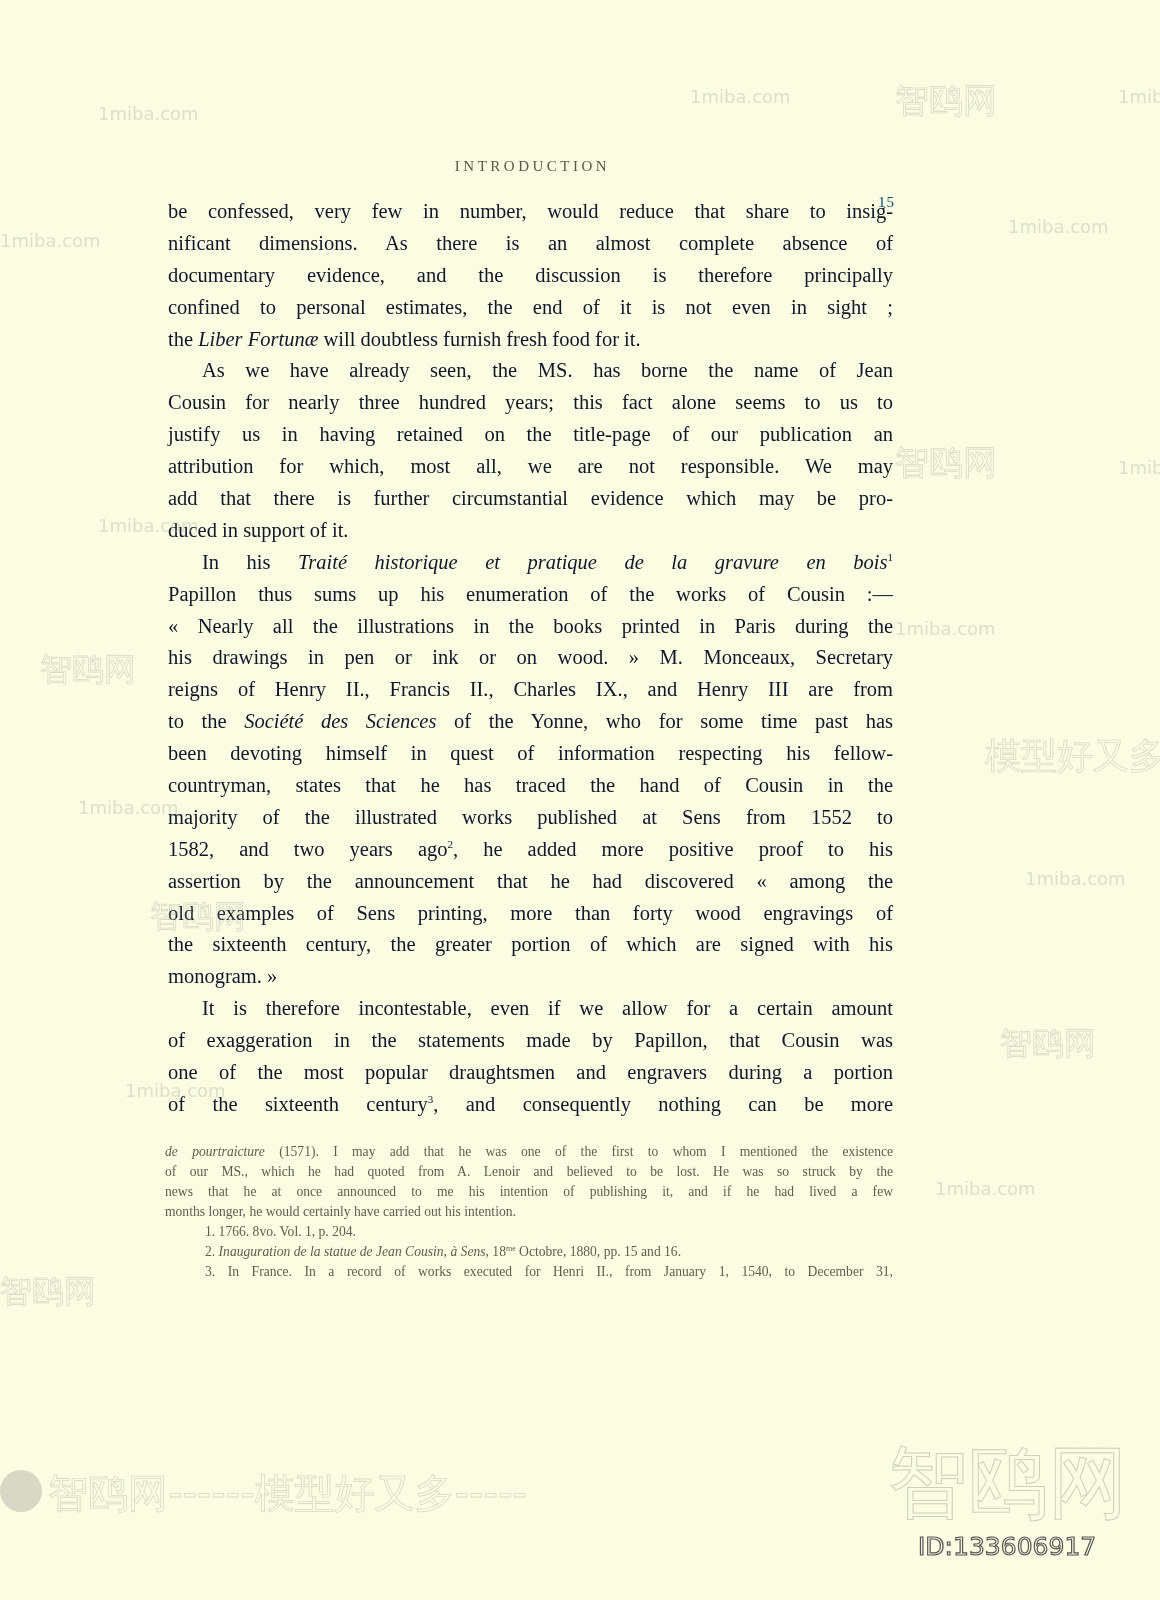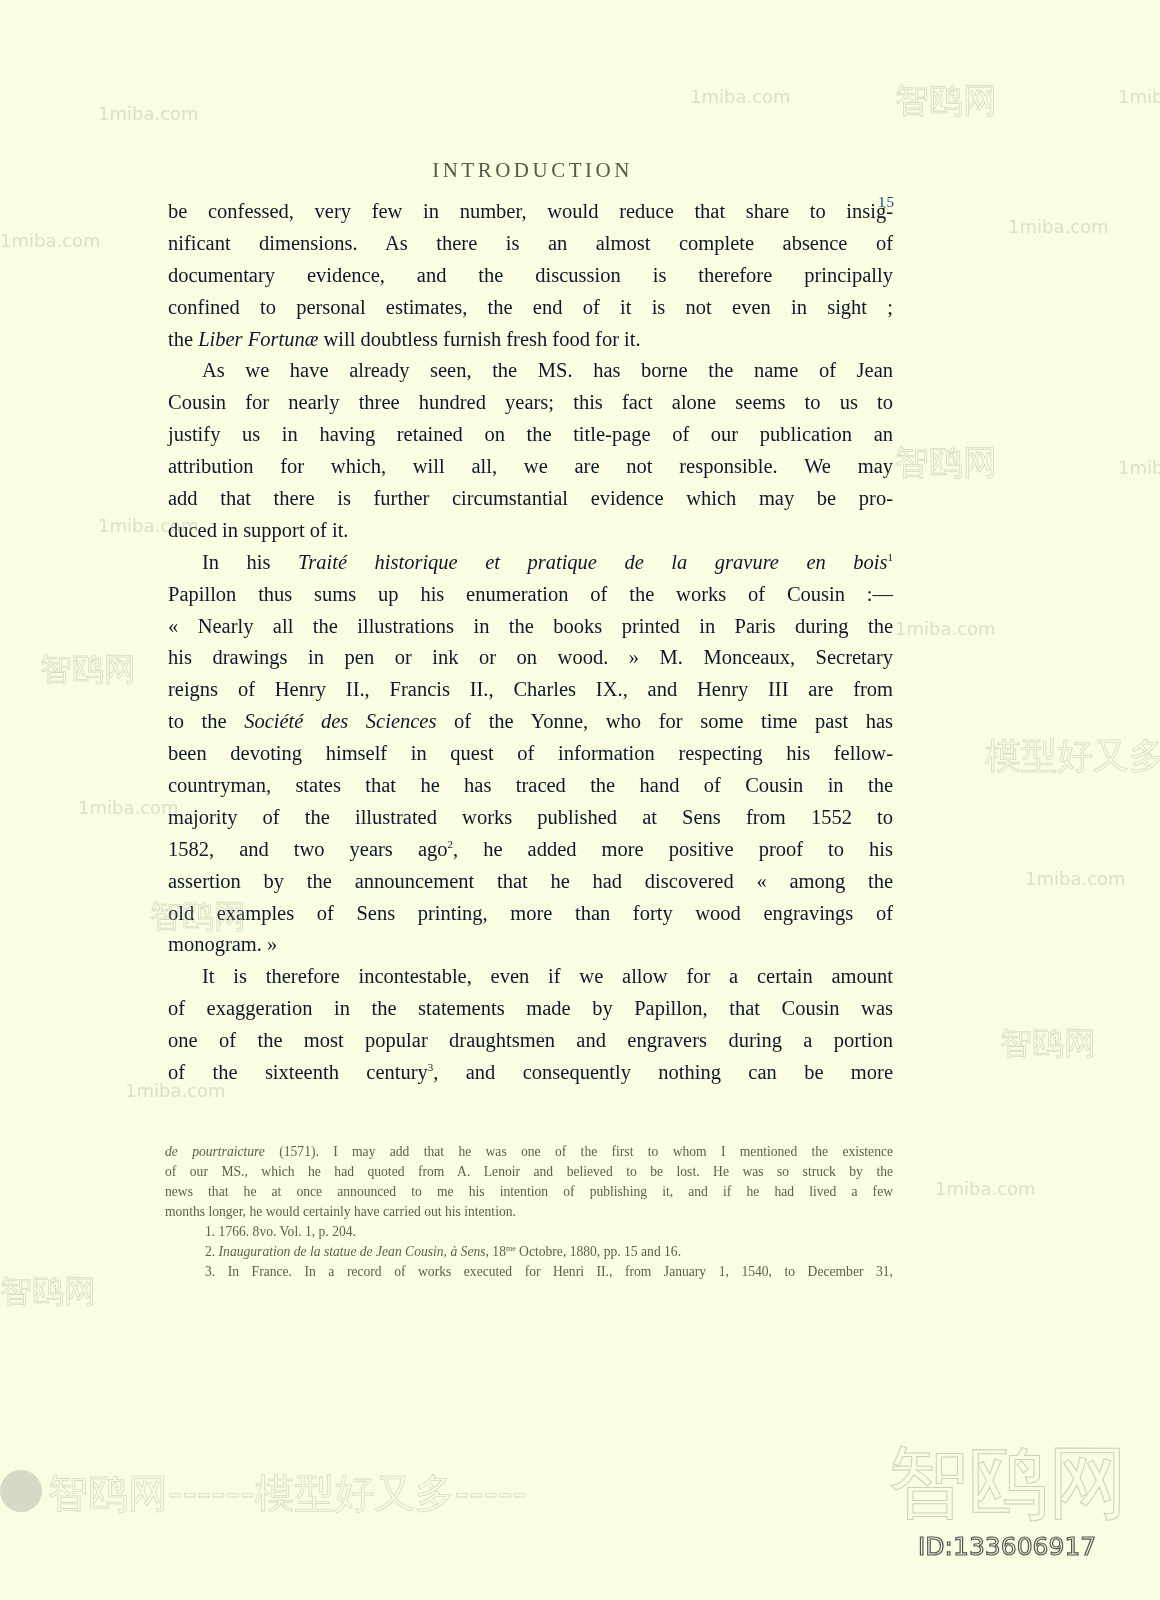--- a/index.html
+++ b/index.html
@@ -9,21 +9,21 @@
     position: relative;
     font-family: "Liberation Serif", "DejaVu Serif", serif;
     color: #3f4236;
   }
   .page { position: absolute; left: 0; top: 0; width: 1160px; height: 1600px; }
   .running-head {
     position: absolute; left: 170px; top: 158px; width: 725px; height: 20px;
   }
   .running-title {
     position: absolute; left: 0; right: 0; text-align: center;
-    font-size: 21px; letter-spacing: 3.5px; color: #55584a;
+    font-size: 15px; letter-spacing: 3.5px; color: #55584a;
   }
   .page-number {
     position: absolute; right: 0; font-size: 15px; letter-spacing: 1px; color: #0c4a6e; margin-top: 36px;
   }
   .body-text {
     position: absolute; left: 168px; top: 196px; width: 725px;
     font-size: 20.5px; line-height: 31.9px; color: #0f172a;
   }
   .line {
     display: block; height: 31.9px; white-space: nowrap;
@@ -65,36 +65,37 @@
   <div class="body-text">
     <span class="line">be confessed, very few in number, would reduce that share to insig-</span>
     <span class="line">nificant dimensions. As there is an almost complete absence of</span>
     <span class="line">documentary evidence, and the discussion is therefore principally</span>
     <span class="line">confined to personal estimates, the end of it is not even in sight ;</span>
     <span class="line last"><span>the </span><i>Liber Fortunæ</i><span> will doubtless furnish fresh food for it.</span></span>
 
     <span class="line indent">As we have already seen, the MS. has borne the name of Jean</span>
     <span class="line">Cousin for nearly three hundred years; this fact alone seems to us to</span>
     <span class="line">justify us in having retained on the title-page of our publication an</span>
-    <span class="line">attribution for which, will all, we are not responsible. We may</span>
+    <span class="line">attribution for which, most all, we are not responsible. We may</span>
     <span class="line">add that there is further circumstantial evidence which may be pro-</span>
     <span class="line last">duced in support of it.</span>
 
     <span class="line indent"><span>In his </span><i>Traité historique et pratique de la gravure en bois</i><sup>1</sup></span>
     <span class="line">Papillon thus sums up his enumeration of the works of Cousin :—</span>
     <span class="line">« Nearly all the illustrations in the books printed in Paris during the</span>
     <span class="line">his drawings in pen or ink or on wood. » M. Monceaux, Secretary</span>
     <span class="line">reigns of Henry II., Francis II., Charles IX., and Henry III are from</span>
     <span class="line"><span>to the </span><i>Société des Sciences</i><span> of the Yonne, who for some time past has</span></span>
     <span class="line">been devoting himself in quest of information respecting his fellow-</span>
     <span class="line">countryman, states that he has traced the hand of Cousin in the</span>
     <span class="line">majority of the illustrated works published at Sens from 1552 to</span>
     <span class="line"><span>1582, and two years ago</span><sup>2</sup><span>, he added more positive proof to his</span></span>
     <span class="line">assertion by the announcement that he had discovered « among the</span>
     <span class="line">old examples of Sens printing, more than forty wood engravings of</span>
+    <span class="line">the sixteenth century, the greater portion of which are signed with his</span>
     <span class="line last">monogram. »</span>
 
     <span class="line indent">It is therefore incontestable, even if we allow for a certain amount</span>
     <span class="line">of exaggeration in the statements made by Papillon, that Cousin was</span>
     <span class="line">one of the most popular draughtsmen and engravers during a portion</span>
     <span class="line"><span>of the sixteenth century</span><sup>3</sup><span>, and consequently nothing can be more</span></span>
   </div>
 
   <div class="footnotes">
     <span class="fn-line"><i>de pourtraicture</i><span> (1571). I may add that he was one of the first to whom I mentioned the existence</span></span>

